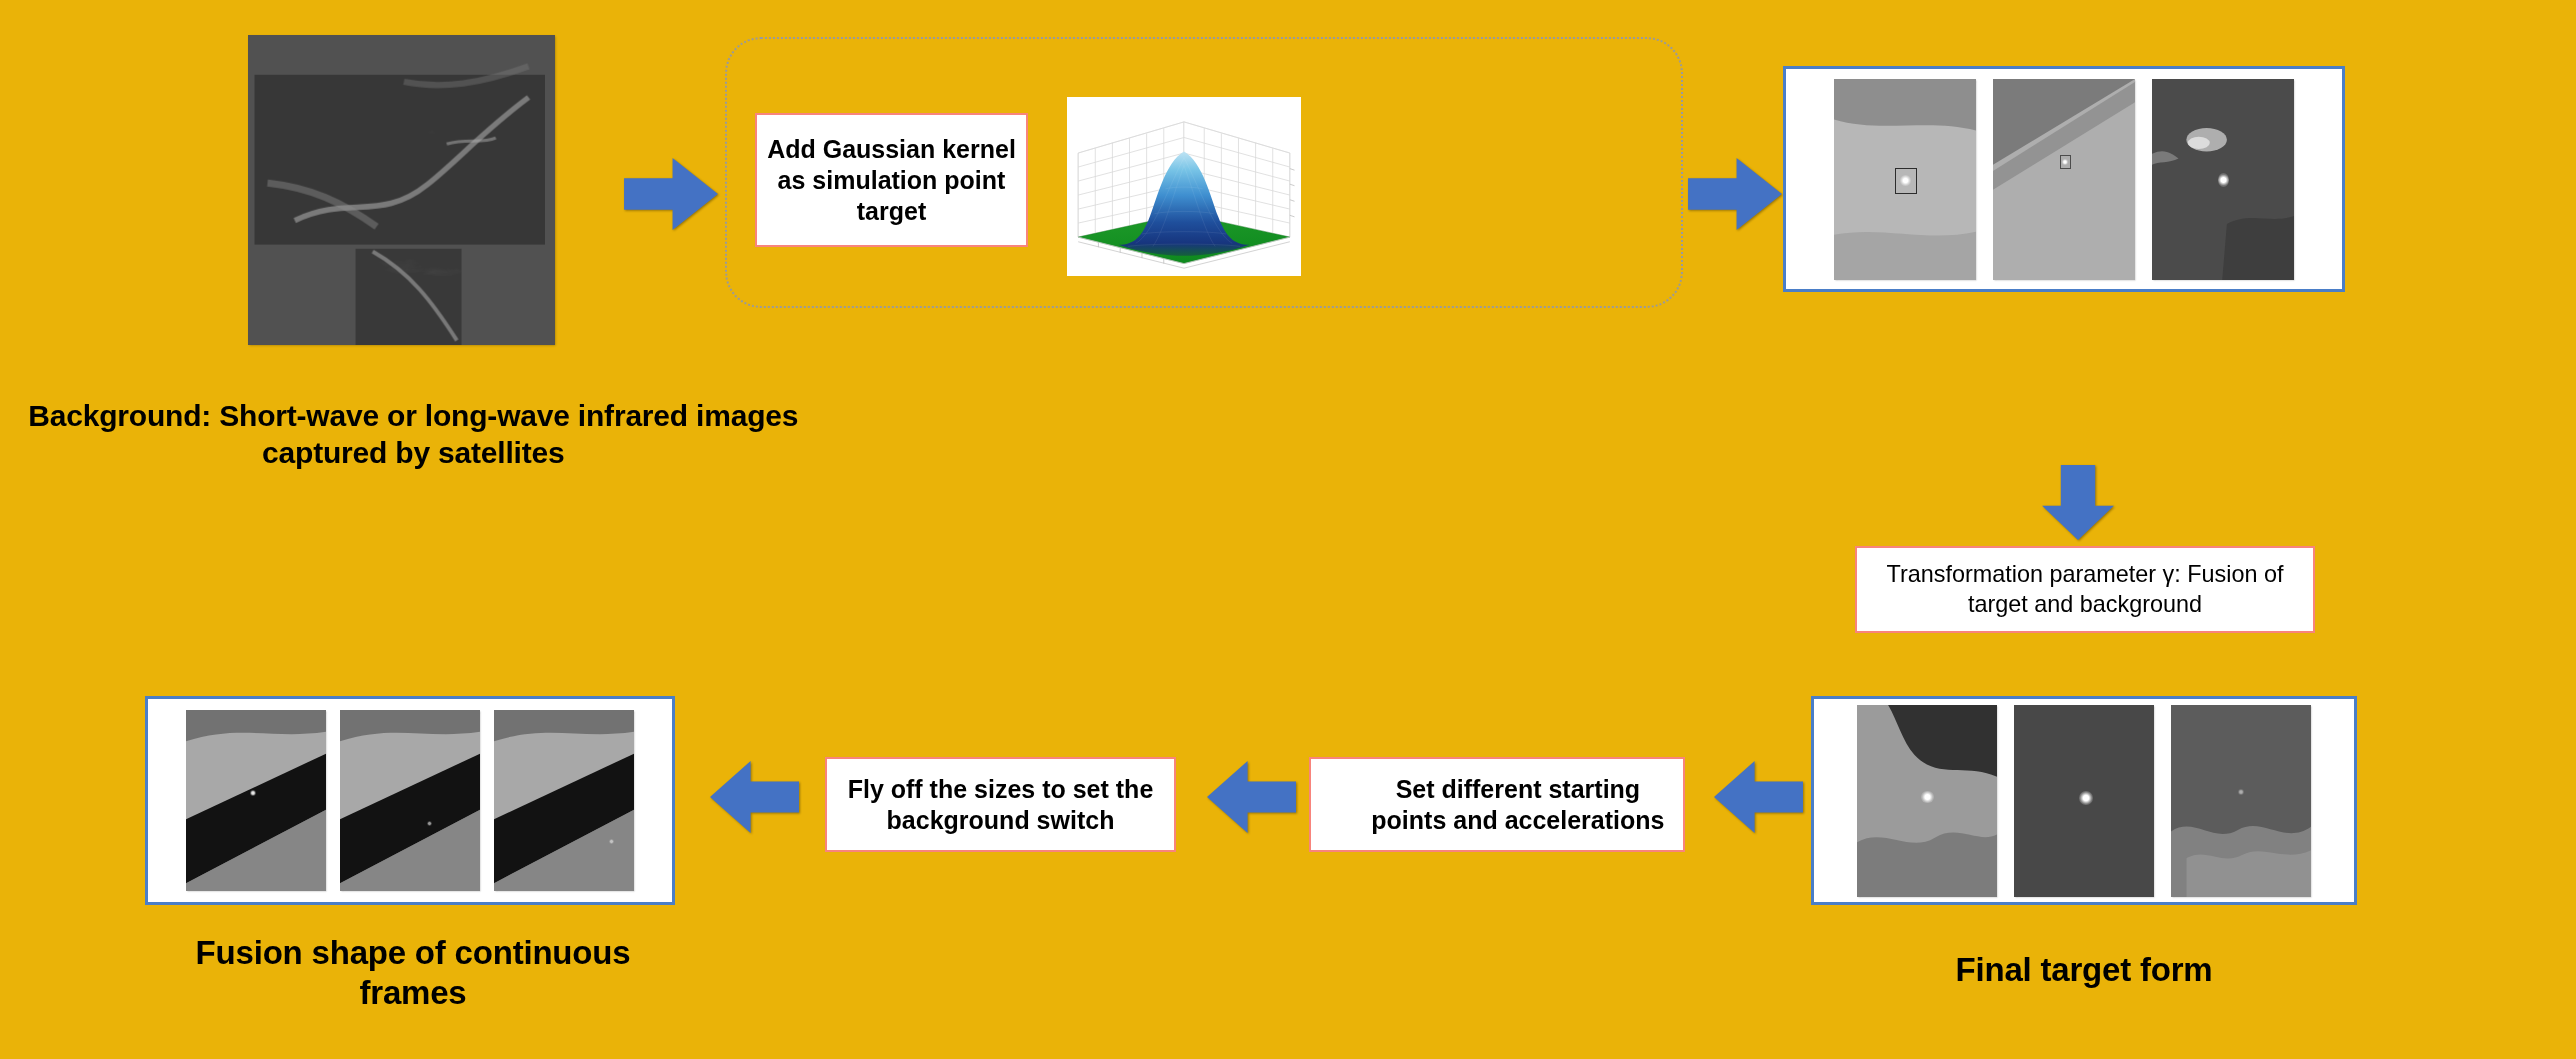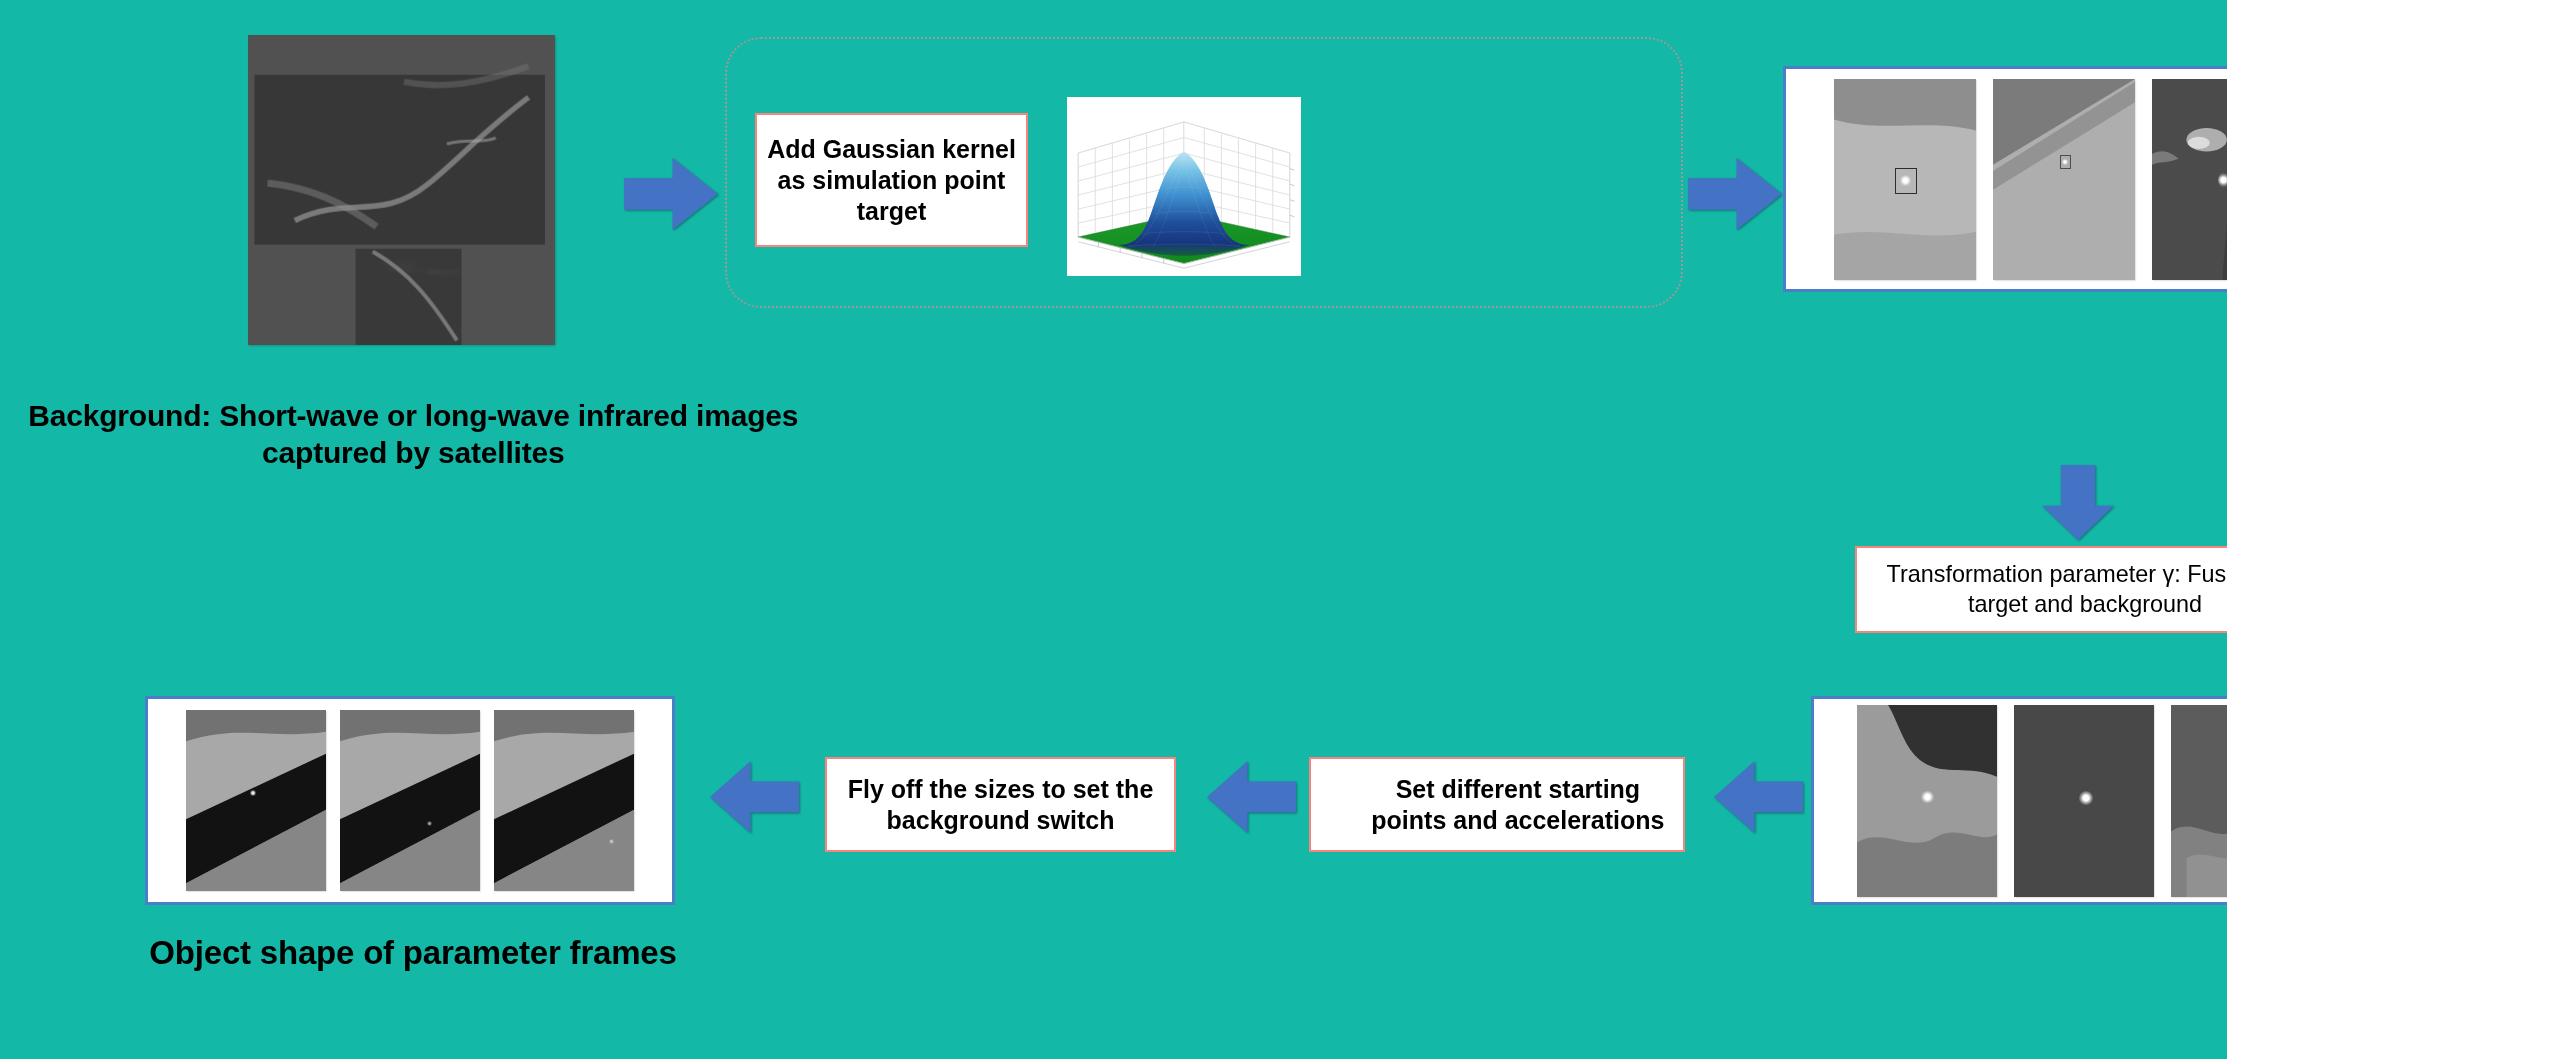--- a/index.html
+++ b/index.html
@@ -8,23 +8,23 @@
     padding: 0;
     background: #ffffff;
   }
   body {
     font-family: "Liberation Sans", sans-serif;
     color: #000000;
   }
 
   #canvas {
     position: relative;
-    width: 2227px;
+    width: 2576px;
     height: 1059px;
-    background: #14b8a6;
+    background: #eab308;
     overflow: hidden;
   }
 
   
   .caption {
     position: absolute;
     text-align: center;
     font-weight: bold;
     line-height: 1.22;
     color: #000000;
@@ -426,17 +426,18 @@
           <rect width="180" height="246" filter="url(#gz3)" opacity="0.45"></rect>
           <path d="M 0 162 C 30 142, 54 178, 86 160 C 118 142, 146 180, 180 156 L 180 246 L 0 246 Z" fill="#8c8c8c" opacity="0.78"></path>
           <path d="M 20 196 C 46 182, 66 206, 92 192 C 118 178, 146 202, 180 186 L 180 246 L 20 246 Z" fill="#a5a5a5" opacity="0.45"></path>
         </svg>
         <div class="spot" style="left:67px; top:84px; width:6.2px; height:6.2px; opacity:0.5;"></div>
       </div>
 
     </div>
   </div>
 
-  <div class="caption" style="left:148px; top:933px; width:530px; font-size:33px;">Object shape of parameter frames</div>
-
+  <div class="caption" style="left:148px; top:933px; width:530px; font-size:33px;">Fusion shape of continuous frames</div>
+
+  <div class="caption" style="left:1811px; top:950px; width:546px; font-size:33px;">Final target form</div>
 
 </div>
 
 
 </body></html>

